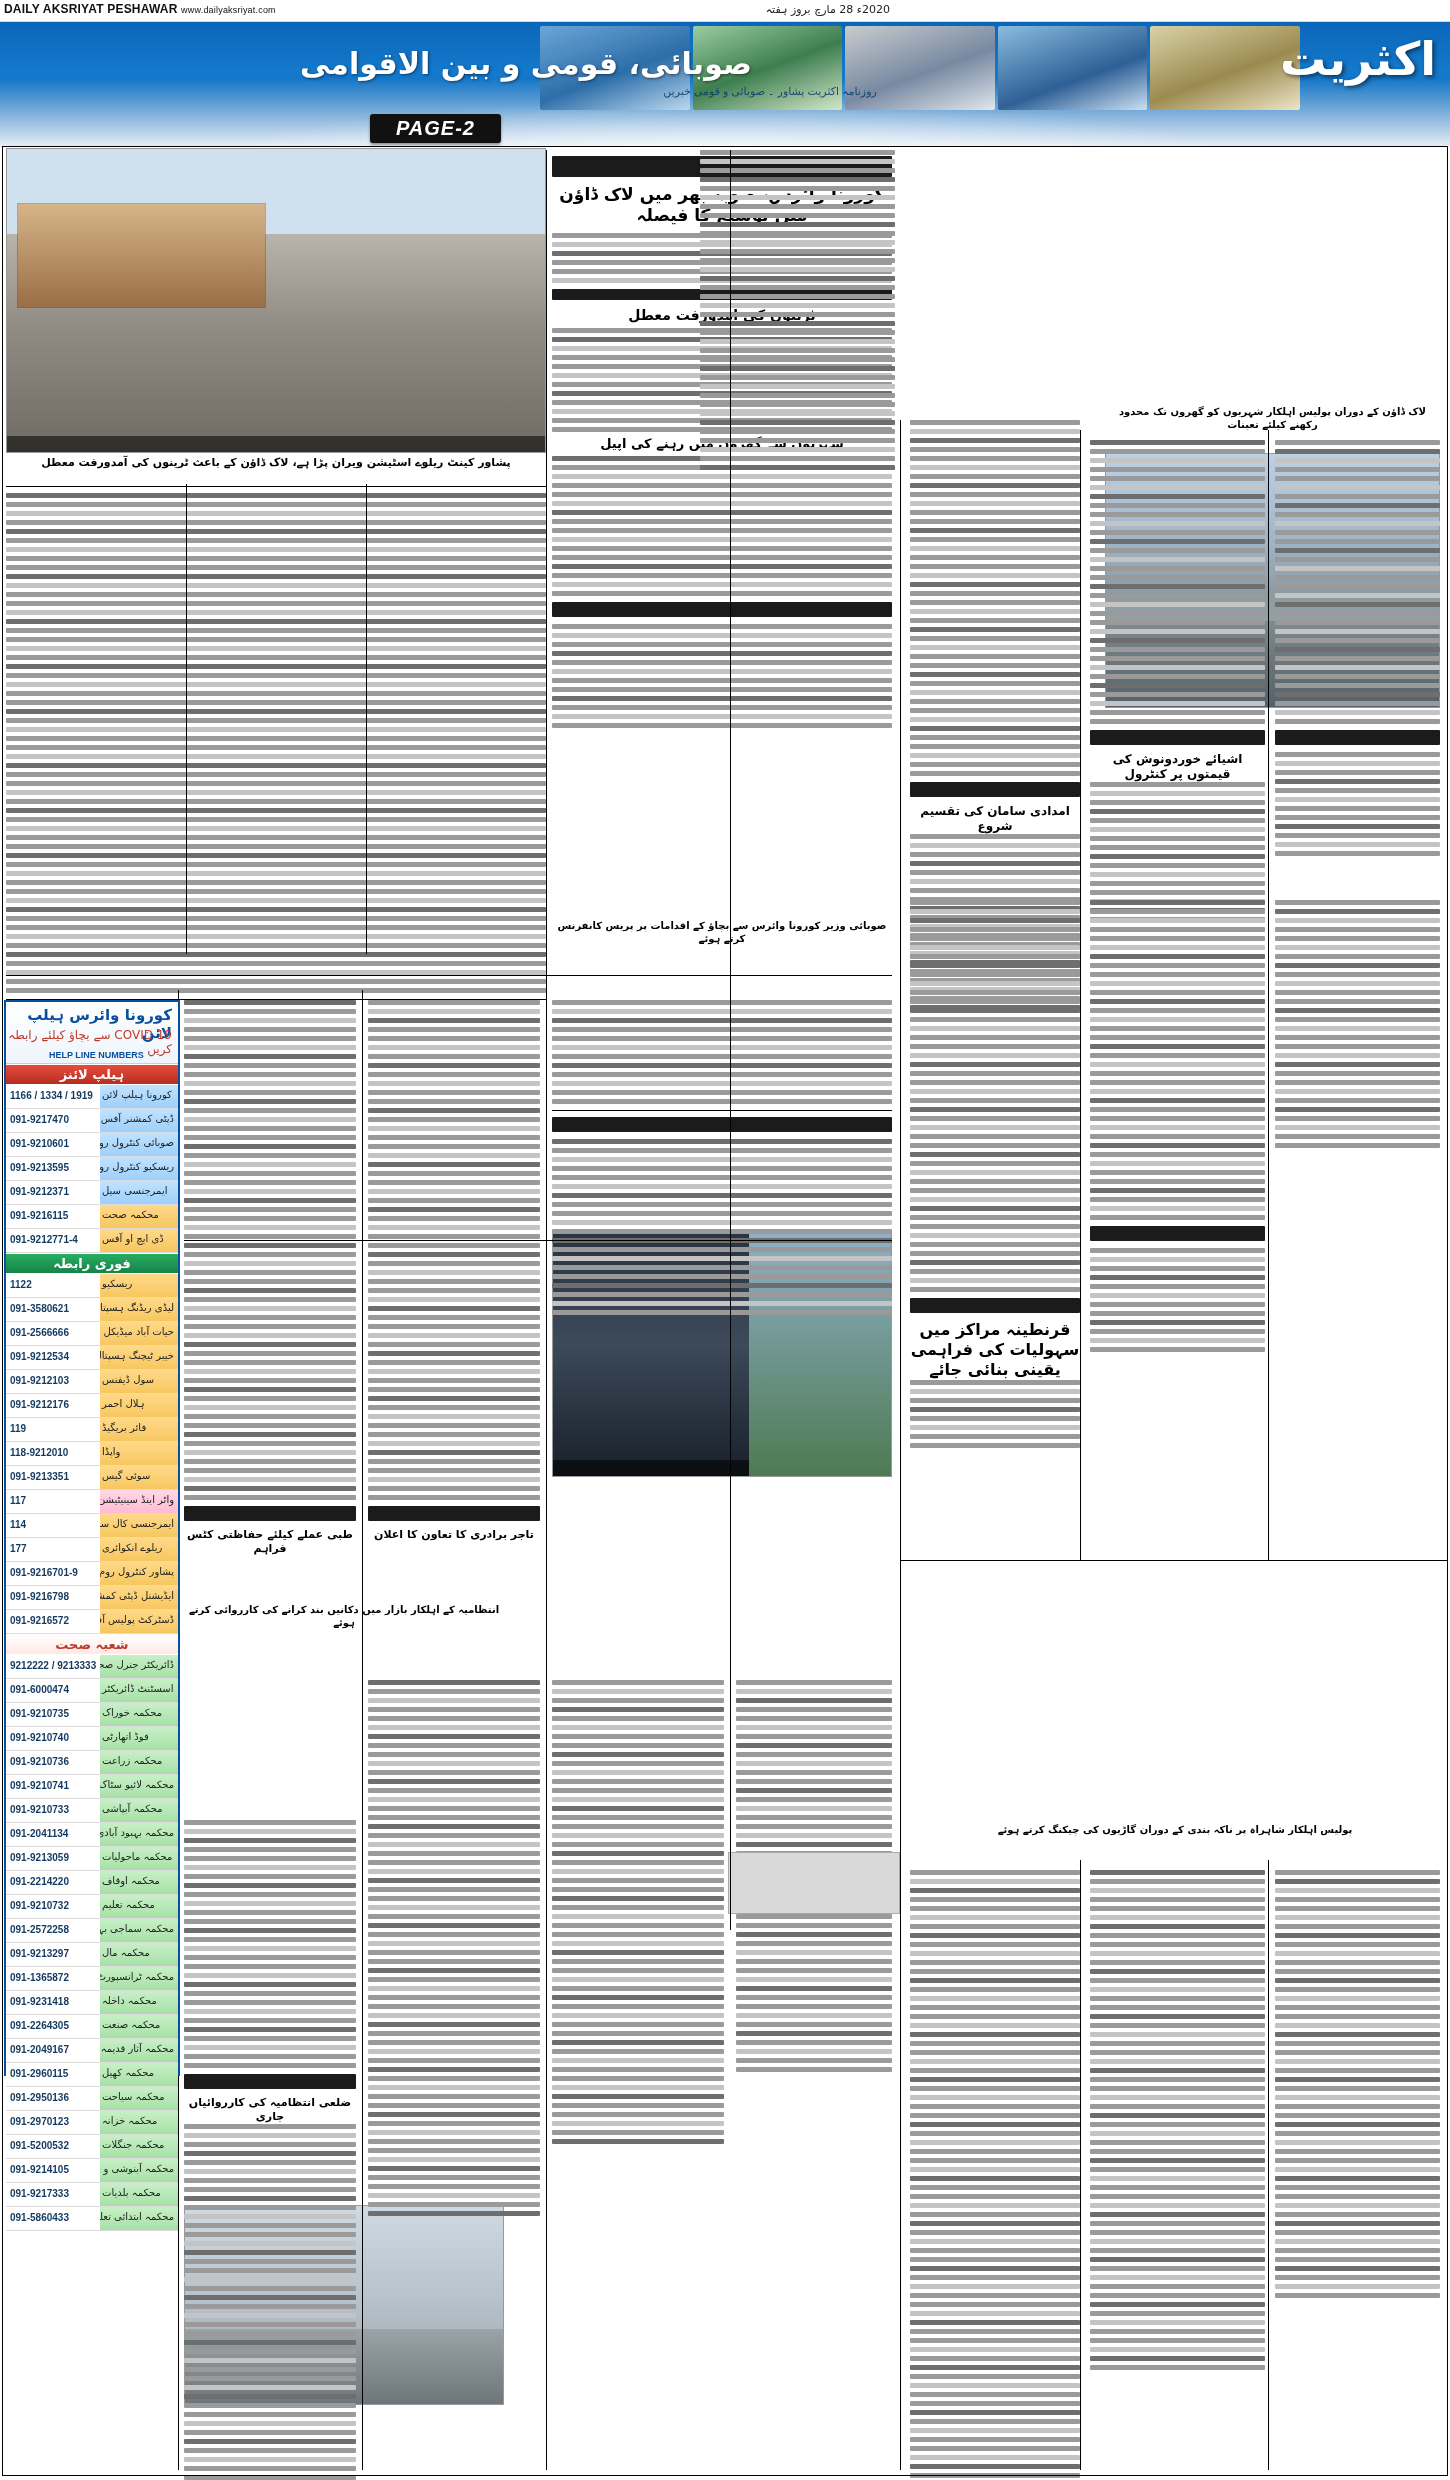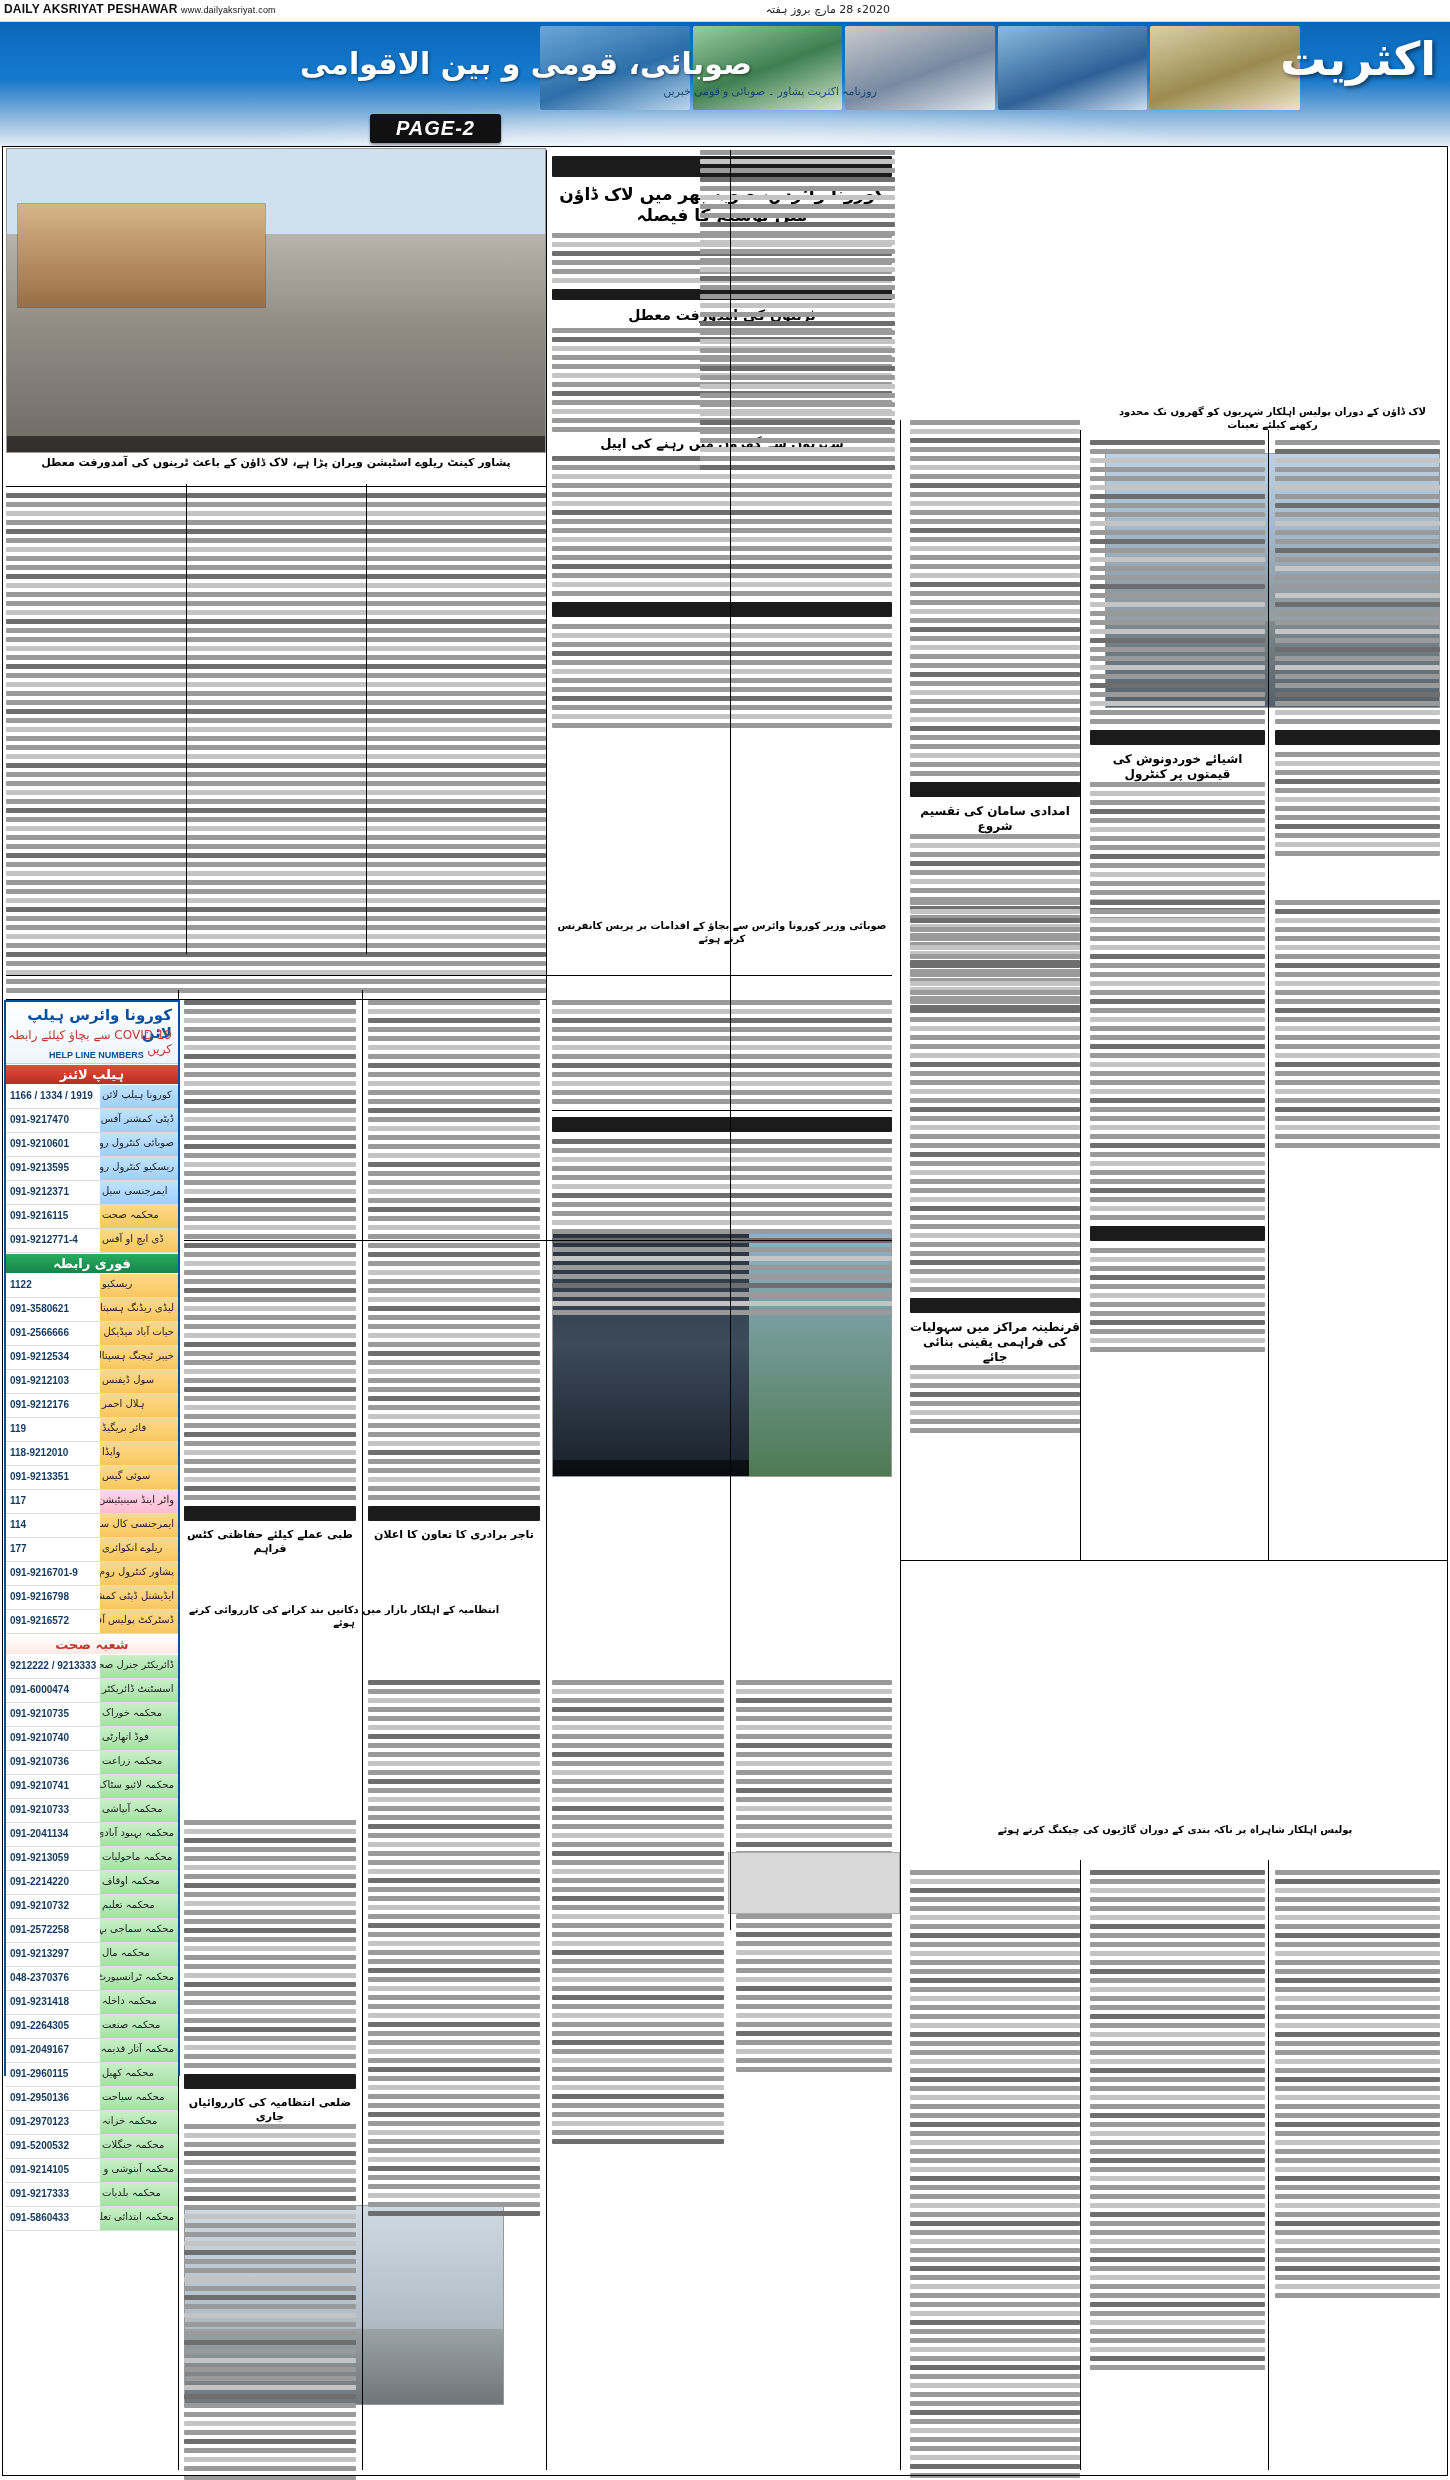--- a/index.html
+++ b/index.html
@@ -634,21 +634,21 @@
       <div class="ln"></div>
         <div class="ln l"></div>
         <div class="ln"></div>
         <div class="ln"></div>
       <div class="ln d"></div>
         <div class="ln"></div>
         <div class="ln l"></div>
         <div class="ln"></div>
     </div>
     <div class="hd"></div>
-    <div class="hd-ur" style="font-size:12px; text-align:center;">قرنطینہ مراکز میں سہولیات کی فراہمی یقینی بنائی جائے</div>
+    <div class="hd-ur" style="font-size:16px; text-align:center;">قرنطینہ مراکز میں سہولیات کی فراہمی یقینی بنائی جائے</div>
     <div class="lines">
       <div class="ln"></div>
         <div class="ln l"></div>
         <div class="ln"></div>
         <div class="ln d"></div>
       <div class="ln"></div>
         <div class="ln l"></div>
         <div class="ln"></div>
         <div class="ln"></div>
     </div>
@@ -1524,21 +1524,21 @@
       </div>
       <div class="hrow g">
         <div class="num">091-2572258</div>
         <div class="lab">محکمہ سماجی بہبود</div>
       </div>
       <div class="hrow g">
         <div class="num">091-9213297</div>
         <div class="lab">محکمہ مال</div>
       </div>
       <div class="hrow g">
-        <div class="num">048-2370376</div>
+        <div class="num">091-1365872</div>
         <div class="lab">محکمہ ٹرانسپورٹ</div>
       </div>
       <div class="hrow g">
         <div class="num">091-9231418</div>
         <div class="lab">محکمہ داخلہ</div>
       </div>
       <div class="hrow g">
         <div class="num">091-2264305</div>
         <div class="lab">محکمہ صنعت</div>
       </div>

